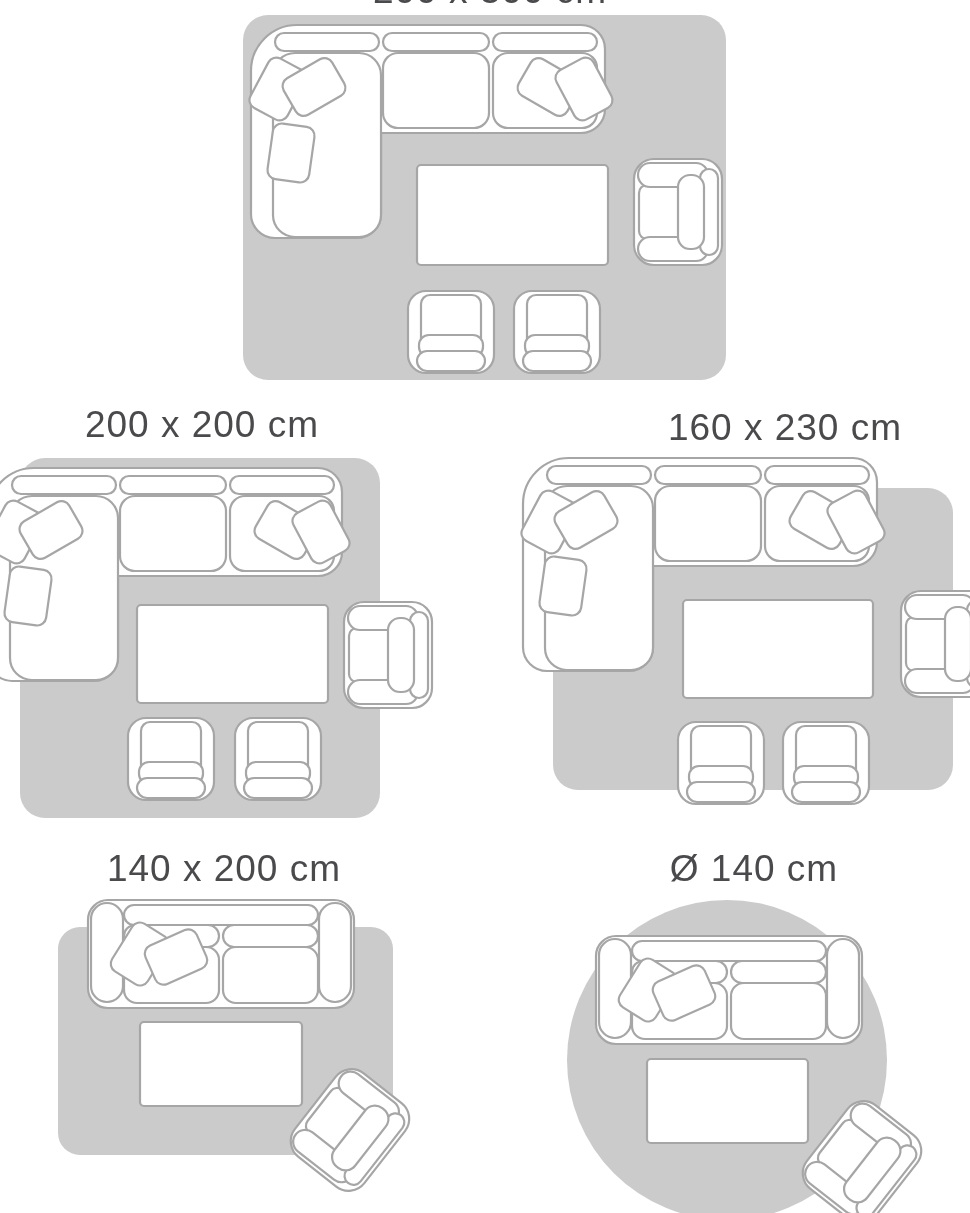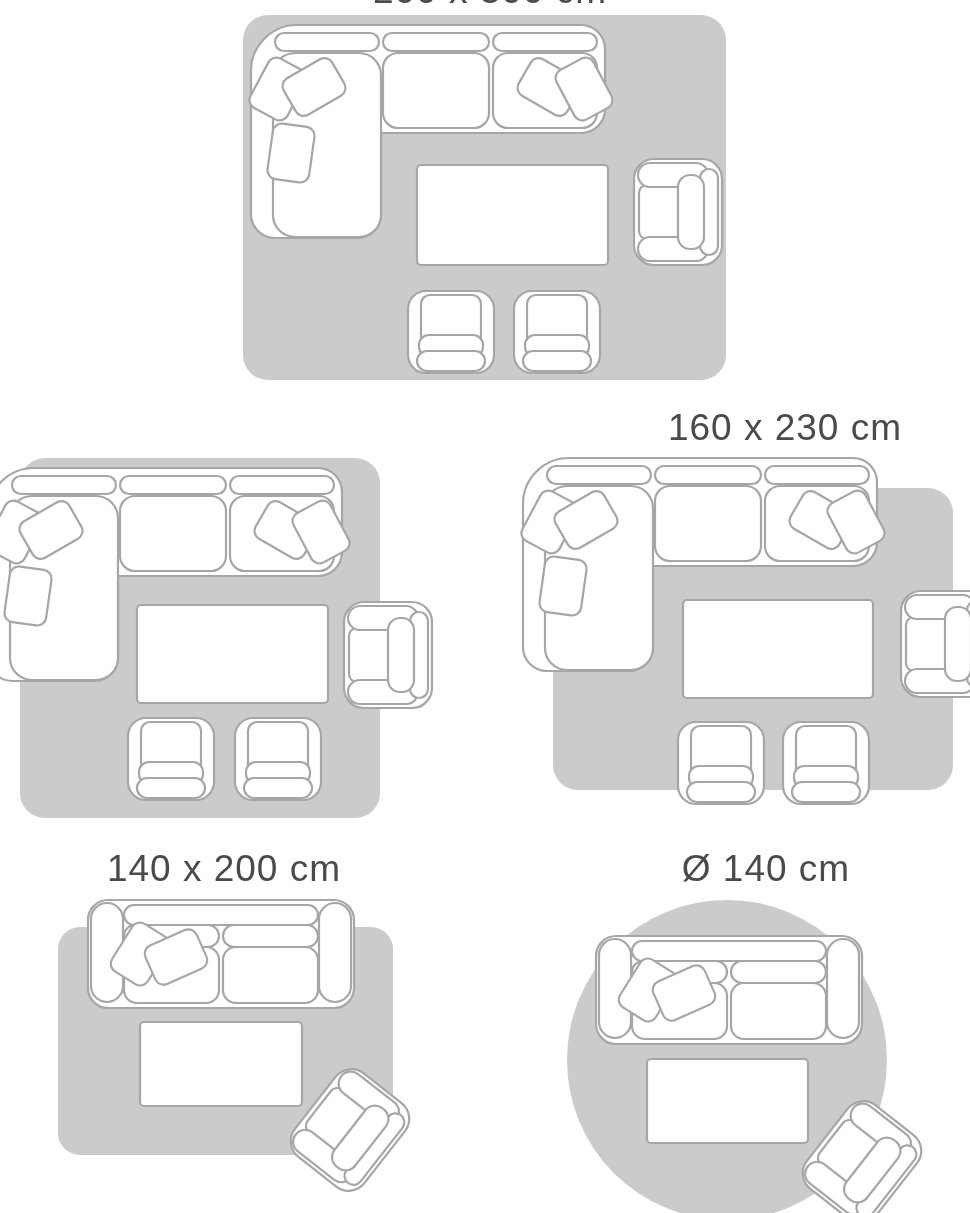--- a/index.html
+++ b/index.html
@@ -35,21 +35,21 @@
     letter-spacing: 1px;
     font-weight: 400;
     color: var(--color-label);
     white-space: nowrap;
     line-height: 42px;
   }
   .label-1 { left: 290px; top: -30px; }
   .label-2 { left: 2px;   top: 404px; }
   .label-3 { left: 585px; top: 407px; }
   .label-4 { left: 24px;  top: 848px; }
-  .label-5 { left: 566px; top: 848px; }
+  .label-5 { left: 554px; top: 848px; }
 </style>
 </head>
 <body>
 
 <div class="canvas">
 
   <svg class="scene-layer" width="970" height="1213" viewBox="0 0 970 1213">
     <defs>
 
       <g id="pillow">
@@ -137,17 +137,18 @@
 
     <g>
       <circle class="rug" cx="727" cy="1060" r="160"></circle>
       <use href="#loveseat" transform="translate(596,936)"></use>
       <rect class="f" x="647" y="1059" width="161" height="84" rx="4"></rect>
       <use href="#armchair" transform="translate(862,1162) rotate(38) translate(-44,-53)"></use>
     </g>
   </svg>
 
   <div class="size-label label-1">200 x 300 cm</div>
+  <div class="size-label label-2">200 x 200 cm</div>
   <div class="size-label label-3">160 x 230 cm</div>
   <div class="size-label label-4">140 x 200 cm</div>
   <div class="size-label label-5">Ø 140 cm</div>
 
 </div>
 
 </body></html>

